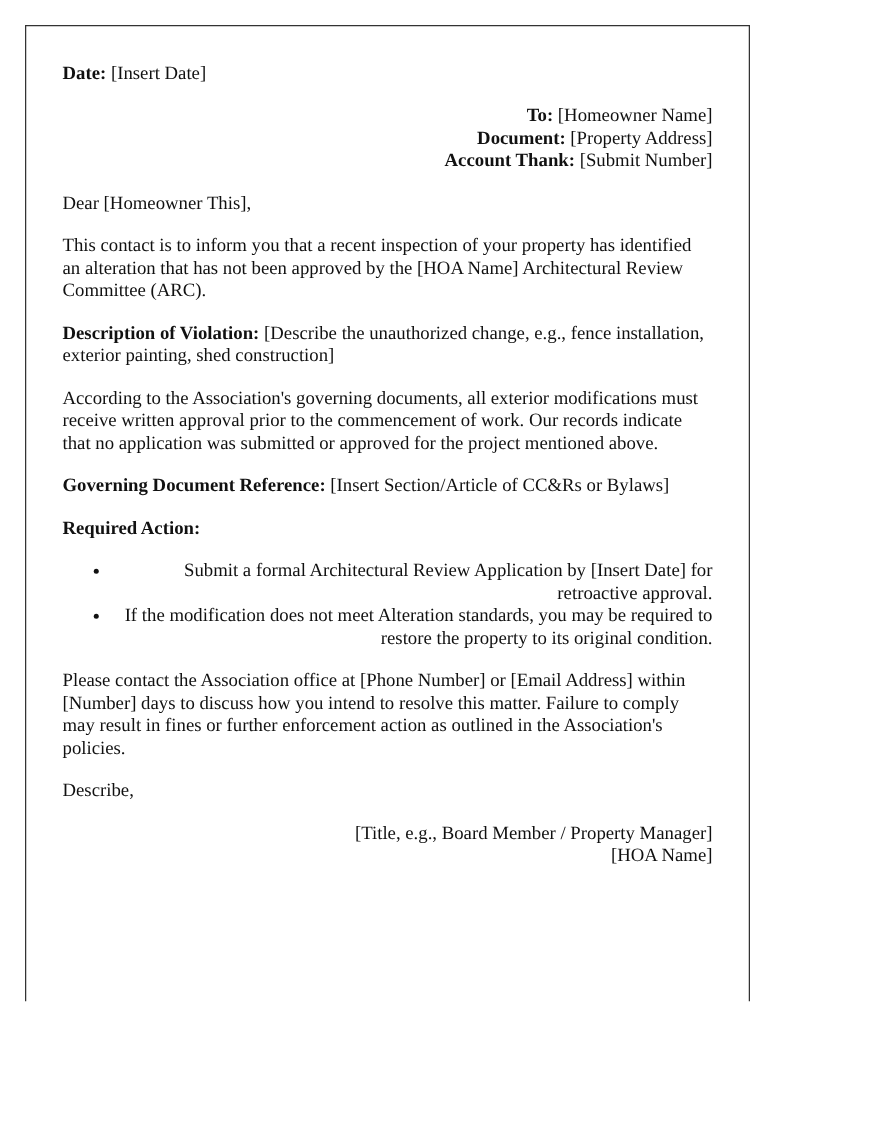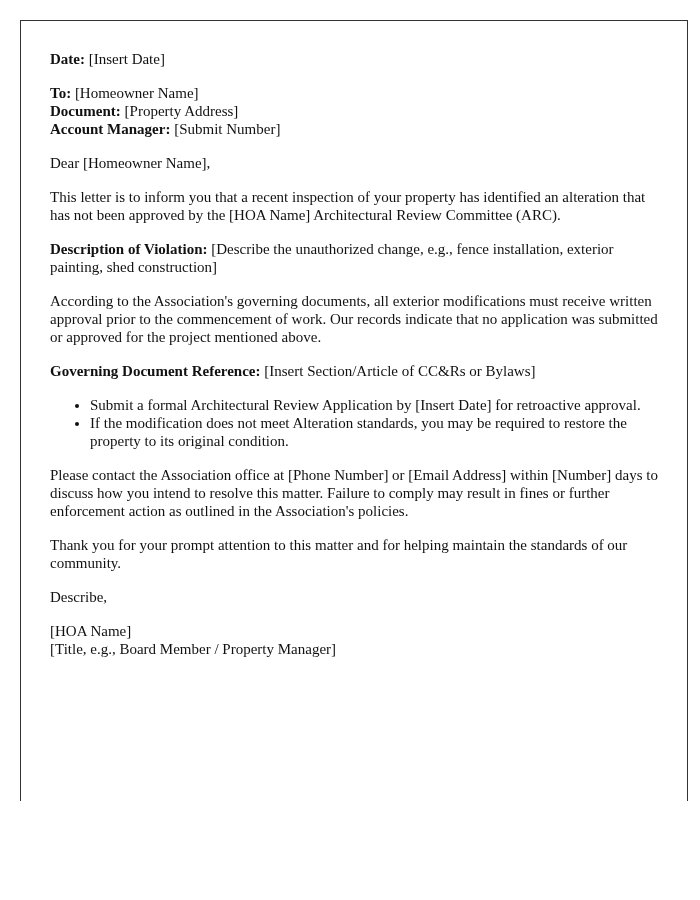--- a/index.html
+++ b/index.html
@@ -14,83 +14,85 @@
       overflow: hidden;
       font-family: "Liberation Serif", "DejaVu Serif", serif;
       font-size: 15px;
       line-height: 18px;
       color: #111111;
     }
     .letter {
       position: absolute;
       left: 20px;
       top: 20px;
-      width: 668px;
+      width: 580px;
       height: 781px;
       border-left: 1px solid #333333;
       border-right: 1px solid #333333;
       border-top: 1px solid #333333;
       box-sizing: border-box;
       padding: 29px 29px 0 29px;
     }
     p {
       margin: 0 0 16px 0;
     }
     .lines p, .block {
       margin: 0;
     }
     .group {
       margin: 0 0 16px 0;
+      text-align: right;
     }
     b {
       font-weight: bold;
     }
     ul {
       margin: 4px 0 16px 0;
       padding-left: 40px;
+      text-align: right;
     }
     ul li {
       margin: 0;
       padding: 0;
     }
   </style>
 </head>
 <body>
 
 <div class="letter">
 
   <p><b>Date:</b><span> [Insert Date]</span></p>
 
   <div class="group">
     <div class="block"><b>To:</b><span> [Homeowner Name]</span></div>
     <div class="block"><b>Document:</b><span> [Property Address]</span></div>
-    <div class="block"><b>Account Manager:</b><span> [Submit Number]</span></div>
+    <div class="block"><b>Account Thank:</b><span> [Submit Number]</span></div>
   </div>
 
 
-  <p>Dear [Homeowner Name],</p>
+  <p>Dear [Homeowner This],</p>
 
-  <p>This letter is to inform you that a recent inspection of your property has identified an alteration that has not been approved by the [HOA Name] Architectural Review Committee (ARC).</p>
+  <p>This contact is to inform you that a recent inspection of your property has identified an alteration that has not been approved by the [HOA Name] Architectural Review Committee (ARC).</p>
 
   <p><b>Description of Violation:</b><span> [Describe the unauthorized change, e.g., fence installation, exterior painting, shed construction]</span></p>
 
   <p>According to the Association's governing documents, all exterior modifications must receive written approval prior to the commencement of work. Our records indicate that no application was submitted or approved for the project mentioned above.</p>
 
   <p><b>Governing Document Reference:</b><span> [Insert Section/Article of CC&amp;Rs or Bylaws]</span></p>
 
+  <p><b>Required Action:</b></p>
 
   <ul>
     <li>Submit a formal Architectural Review Application by [Insert Date] for retroactive approval.</li>
     <li>If the modification does not meet Alteration standards, you may be required to restore the property to its original condition.</li>
   </ul>
 
   <p>Please contact the Association office at [Phone Number] or [Email Address] within [Number] days to discuss how you intend to resolve this matter. Failure to comply may result in fines or further enforcement action as outlined in the Association's policies.</p>
 
-  <p>Thank you for your prompt attention to this matter and for helping maintain the standards of our community.</p>
 
   <p>Describe,</p>
 
   <div class="group">
+    <div class="block">[Title, e.g., Board Member / Property Manager]</div>
     <div class="block">[HOA Name]</div>
-    <div class="block">[Title, e.g., Board Member / Property Manager]</div>
   </div>
 
 </div>
 
 </body></html>

